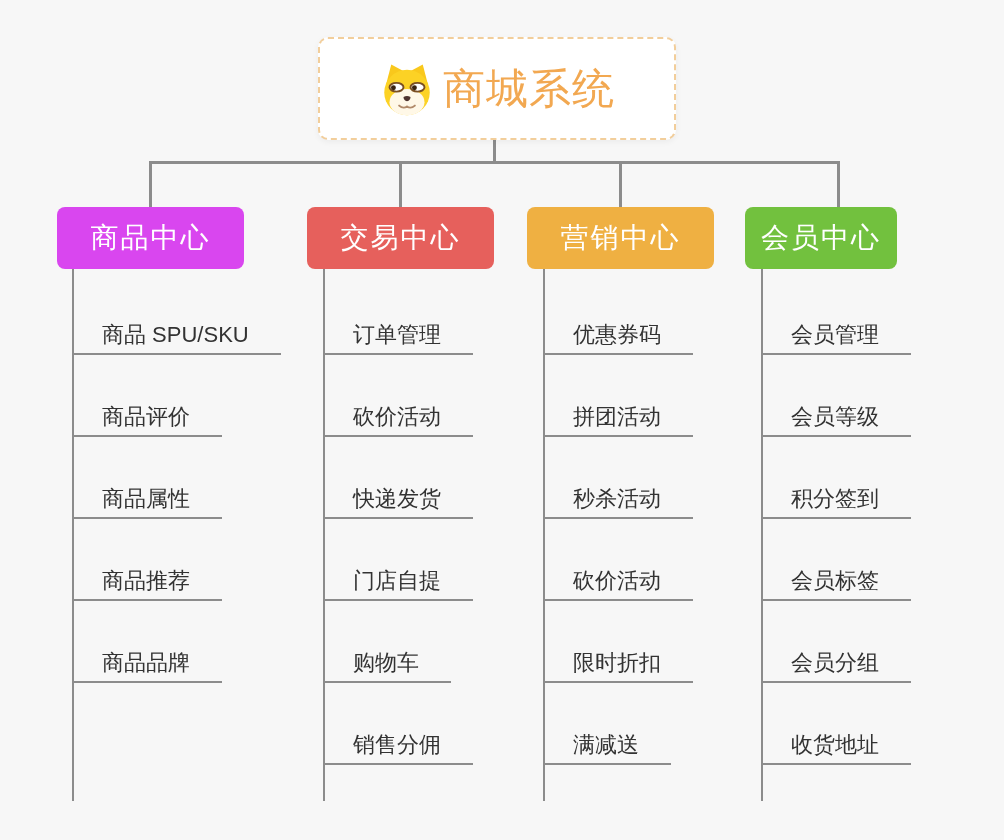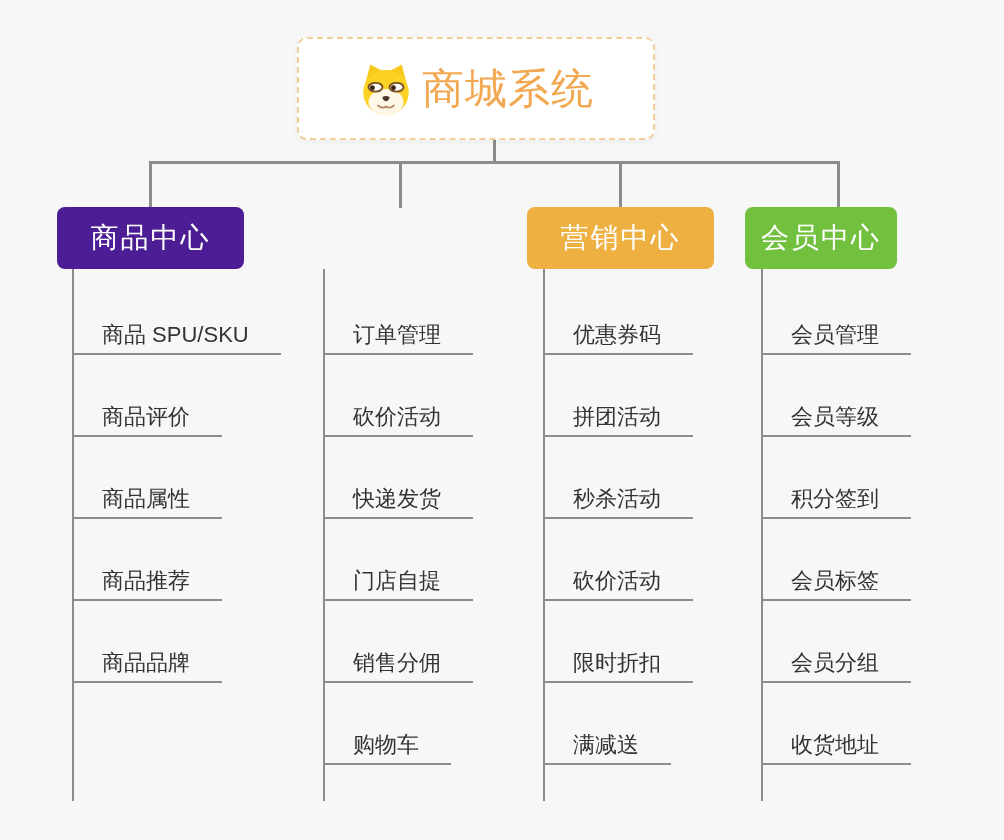--- a/index.html
+++ b/index.html
@@ -25,21 +25,21 @@
   .drop.d2{left:619px;}
   .drop.d3{left:837px;}
   .trunk{position:absolute;top:269px;width:2px;height:532px;background:#8C8C8C;}
   .trunk.t0{left:72px;}
   .trunk.t1{left:323px;}
   .trunk.t2{left:543px;}
   .trunk.t3{left:761px;}
   
   .root-node{
     position:absolute;
-    left:297px;top:37px;width:358px;height:103px;
+    left:318px;top:37px;width:358px;height:103px;
     background:#FFFFFF;
     border:2px dashed #F2CE9B;
     border-radius:10px;
     box-sizing:border-box;
     display:flex;align-items:center;justify-content:center;gap:8px;
     box-shadow:0 2px 6px rgba(0,0,0,0.05);
   }
   .root-title{
     font-size:42px;
     color:#F2A851;
@@ -104,21 +104,22 @@
       <ellipse cx="20" cy="30" rx="8" ry="5" fill="#FFFFFF" stroke="#7A4F21" stroke-width="2.2"></ellipse>
       <circle cx="16.5" cy="30.6" r="2.8" fill="#3A2410"></circle>
       <ellipse cx="44" cy="30" rx="8" ry="5" fill="#FFFFFF" stroke="#7A4F21" stroke-width="2.2"></ellipse>
       <circle cx="40.5" cy="30.6" r="2.8" fill="#3A2410"></circle>
       <path d="M28,41 Q32,39 36,41 Q36,45 32,46 Q28,45 28,41 Z" fill="#4E342E"></path>
       <path d="M23,51 Q27.5,55 32,52 Q36.5,55 41,51" stroke="#B08968" stroke-width="2.2" fill="none" stroke-linecap="round"></path>
     </svg>
     <span class="root-title" style="color: rgb(242, 168, 81);">商城系统</span>
   </div>
 
-  <div class="branch-header b0" style="background-color: #4c1d95;">商品中心</div>
+  <div class="branch-header b0" style="background-color: #d946ef;">商品中心</div>
+  <div class="branch-header b1" style="background-color: rgb(230, 96, 92);">交易中心</div>
   <div class="branch-header b2" style="background-color: rgb(239, 176, 66);">营销中心</div>
   <div class="branch-header b3" style="background-color: rgb(114, 193, 62);">会员中心</div>
 
   <div class="trunk t0"></div>
   <div class="trunk t1"></div>
   <div class="trunk t2"></div>
   <div class="trunk t3"></div>
 
   <div class="leaf-col c0">
     <div class="leaf">商品 SPU/SKU</div>
@@ -126,22 +127,22 @@
     <div class="leaf">商品属性</div>
     <div class="leaf">商品推荐</div>
     <div class="leaf">商品品牌</div>
   </div>
 
   <div class="leaf-col c1">
     <div class="leaf">订单管理</div>
     <div class="leaf">砍价活动</div>
     <div class="leaf">快递发货</div>
     <div class="leaf">门店自提</div>
+    <div class="leaf">购物车</div>
     <div class="leaf">销售分佣</div>
-    <div class="leaf">购物车</div>
   </div>
 
   <div class="leaf-col c2">
     <div class="leaf">优惠券码</div>
     <div class="leaf">拼团活动</div>
     <div class="leaf">秒杀活动</div>
     <div class="leaf">砍价活动</div>
     <div class="leaf">限时折扣</div>
     <div class="leaf">满减送</div>
   </div>

